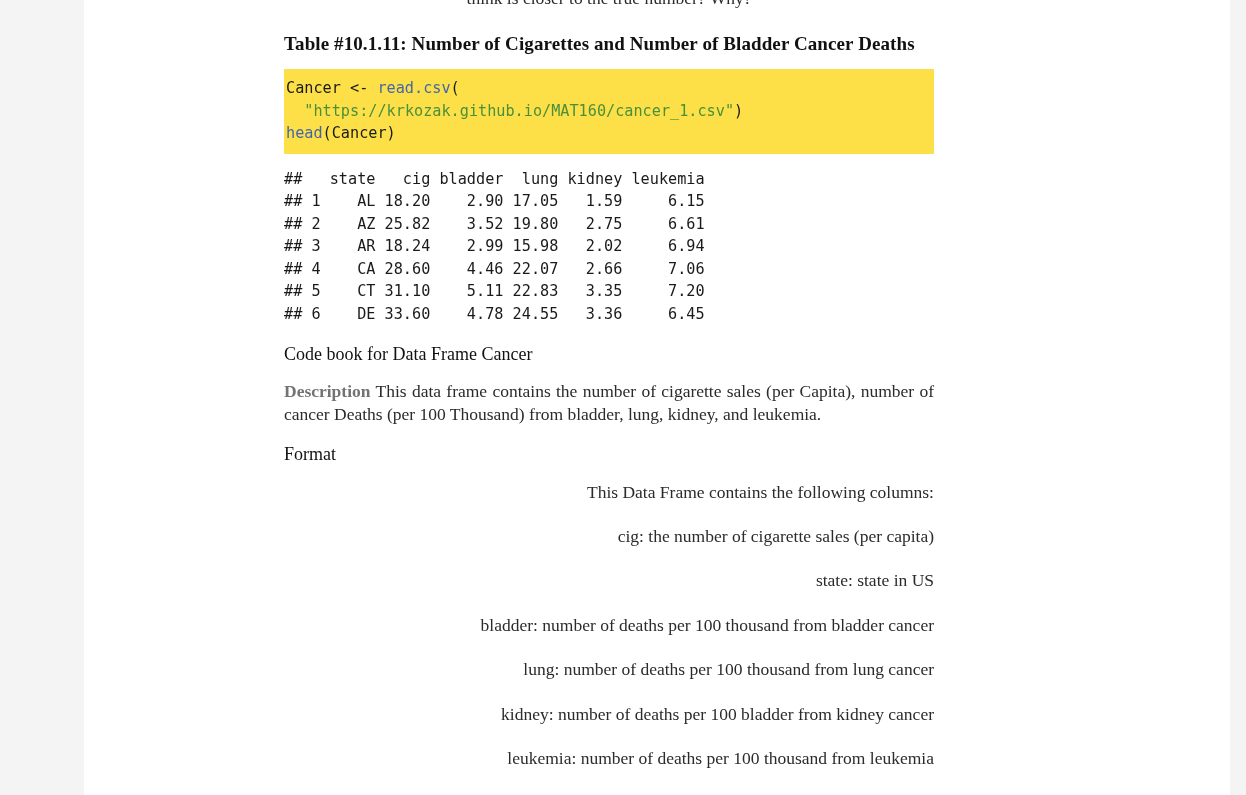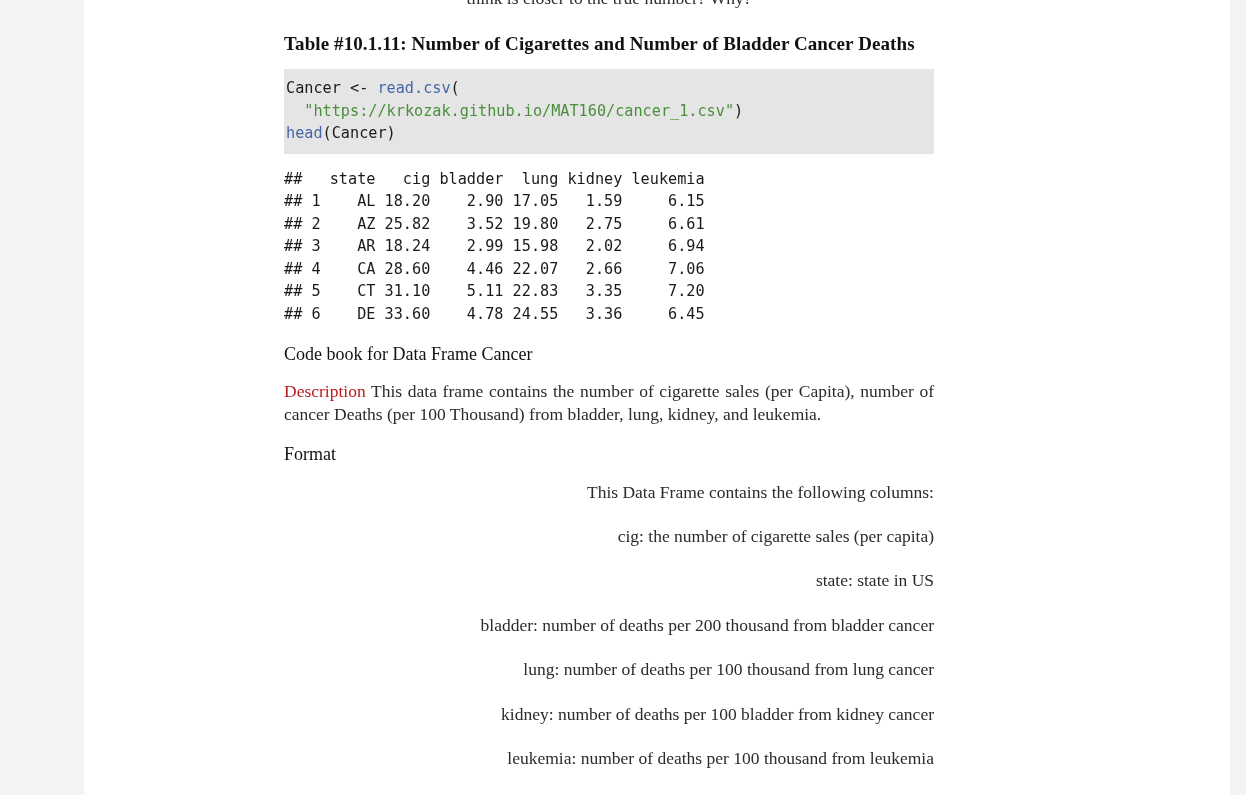--- a/index.html
+++ b/index.html
@@ -42,21 +42,21 @@
     font-size: 19px;
     font-weight: bold;
     color: #111111;
     line-height: 1.35;
     margin: 20px 0 12px 0;
     text-align: justify;
     text-align-last: left;
     letter-spacing: 0.1px;
   }
   .codeblock {
-    background: #e5e5e5;
+    background: #fde047;
     width: 650px;
     box-sizing: border-box;
     padding: 8px 10px 9px 2px;
     margin: 0 0 14px 0;
     font-family: "DejaVu Sans Mono", monospace;
     font-size: 15.2px;
     line-height: 1.48;
     color: #1a1a1a;
     white-space: pre;
   }
@@ -81,22 +81,22 @@
   p.body {
     font-family: "Liberation Serif", serif;
     font-size: 17.5px;
     color: #2b2b2b;
     line-height: 1.28;
     margin: 0 0 16px 0;
     text-align: justify;
     text-align-last: left;
   }
   p.body .lead {
-    font-weight: normal;
-    color: #b91c1c;
+    font-weight: bold;
+    color: #737373;
   }
   p.colspec {
     font-family: "Liberation Serif", serif;
     font-size: 17.5px;
     color: #2b2b2b;
     line-height: 1.28;
     margin: 0 0 22px 0;
     text-align: right;
   }
   p.source {
@@ -134,21 +134,21 @@
     <h4 class="section-head">Code book for Data Frame Cancer</h4>
 
     <p class="body"><span class="lead">Description</span><span> This data frame contains the number of cigarette sales (per Capita), number of cancer Deaths (per 100 Thousand) from bladder, lung, kidney, and leukemia.</span></p>
 
     <h4 class="section-head">Format</h4>
 
     <p class="colspec">This Data Frame contains the following columns:</p>
 
     <p class="colspec">cig: the number of cigarette sales (per capita)</p>
     <p class="colspec">state: state in US</p>
-    <p class="colspec">bladder: number of deaths per 200 thousand from bladder cancer</p>
+    <p class="colspec">bladder: number of deaths per 100 thousand from bladder cancer</p>
     <p class="colspec">lung: number of deaths per 100 thousand from lung cancer</p>
     <p class="colspec">kidney: number of deaths per 100 bladder from kidney cancer</p>
     <p class="colspec">leukemia: number of deaths per 100 thousand from leukemia</p>
 
     <p class="source"><span class="lead">Source</span><span> Smoking and cancer.  (2013, December 04).  Retrieved from http://lib.stat.cmu.edu/DASL/Datafiles/cigcancerdat.html</span></p>
 
   </div>
 </div>
 
 </body></html>

